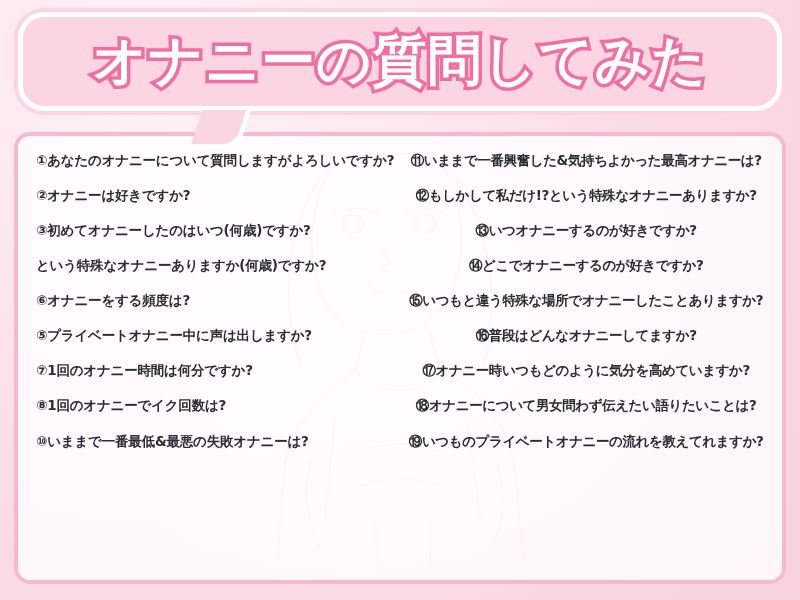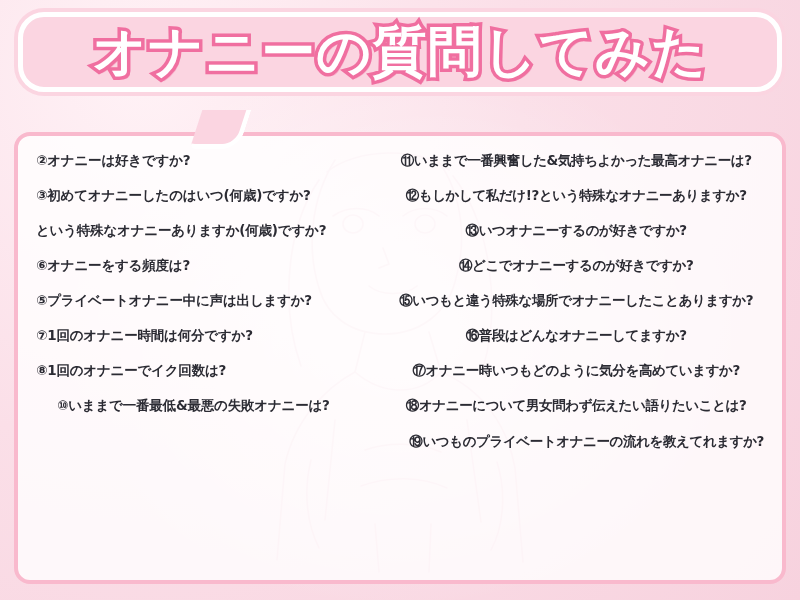--- a/index.html
+++ b/index.html
@@ -44,21 +44,21 @@
     opacity: 0.30;
     pointer-events: none;
   }
 
   
   .title-banner {
     position: absolute;
     left: 18px;
     top: 12px;
     width: 764px;
-    height: 80px;
+    height: 99px;
     background: #fbd5e1;
     border: 5px solid #ffffff;
     border-radius: 26px;
     box-sizing: border-box;
     box-shadow: 0 0 0 4px #fbd5e1;
   }
   .title-tail {
     position: absolute;
     left: 196px;
     top: 110px;
@@ -124,21 +124,20 @@
     padding: 0 0 18.2px 0;
     white-space: nowrap;
     letter-spacing: -0.2px;
   }
   .col.right .q {
     letter-spacing: -0.4px;
     text-align: center;
   }
   .q:last-child {
     padding-bottom: 0;
-    margin-left: 21px;
   }
 </style>
 </head>
 <body>
 
 <div class="stage">
 
   <div class="bg-wash-a"></div>
   <div class="bg-wash-b"></div>
 
@@ -169,20 +168,21 @@
   </svg>
 
   <div class="title-banner">
     <div class="title-text">オナニーの質問してみた</div>
   </div>
   <div class="title-tail"></div>
 
   <div class="panel">
     <div class="panel-inner">
       <div class="col left">
+        <div class="q">①あなたのオナニーについて質問しますがよろしいですか?</div>
         <div class="q">②オナニーは好きですか?</div>
         <div class="q">③初めてオナニーしたのはいつ(何歳)ですか?</div>
         <div class="q">という特殊なオナニーありますか(何歳)ですか?</div>
         <div class="q">⑥オナニーをする頻度は?</div>
         <div class="q">⑤プライベートオナニー中に声は出しますか?</div>
         <div class="q">⑦1回のオナニー時間は何分ですか?</div>
         <div class="q">⑧1回のオナニーでイク回数は?</div>
         <div class="q">⑩いままで一番最低&amp;最悪の失敗オナニーは?</div>
       </div>
       <div class="col right">

